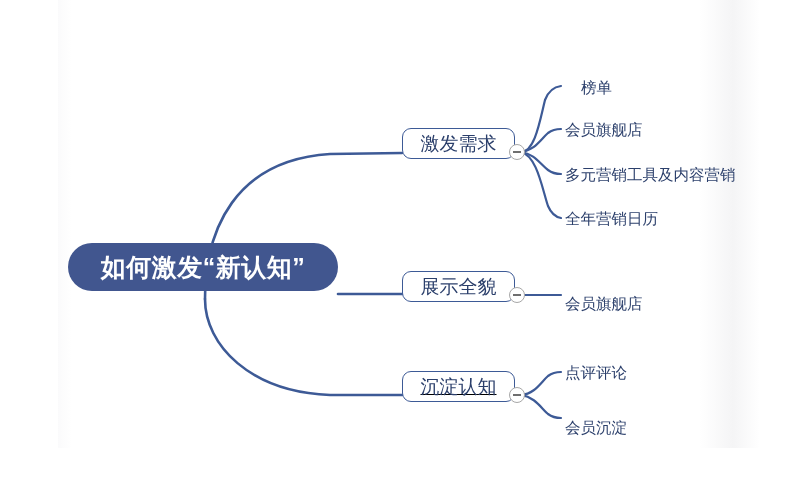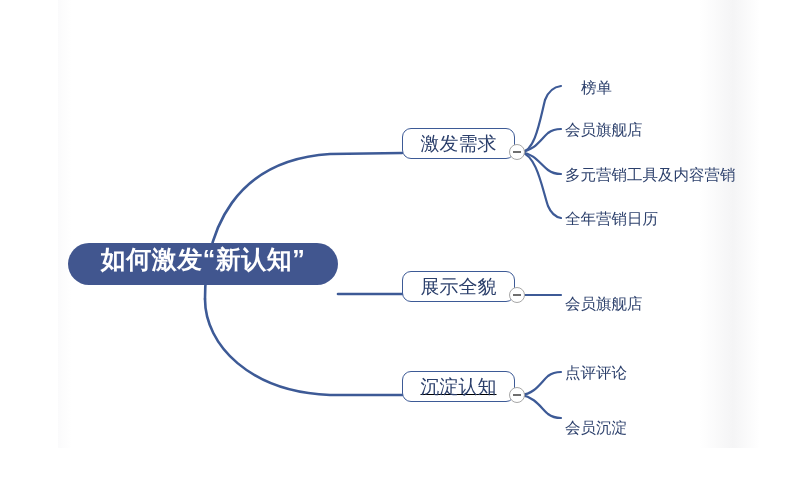--- a/index.html
+++ b/index.html
@@ -41,24 +41,25 @@
     inset: 0;
     width: 802px;
     height: 497px;
   }
   
   .root-node {
     position: absolute;
     left: 68px;
     top: 243px;
     width: 270px;
-    height: 42px;
+    height: 48px;
     background: #41568f;
     border-radius: 28px;
     display: flex;
+    align-items: center;
     justify-content: center;
     box-sizing: border-box;
   }
   .root-node .root-label {
     color: #ffffff;
     font-size: 25px;
     font-weight: bold;
     letter-spacing: 0.5px;
     white-space: nowrap;
   }

